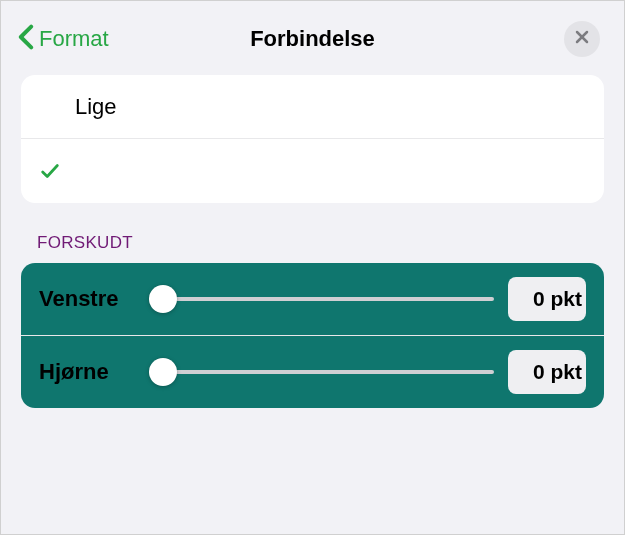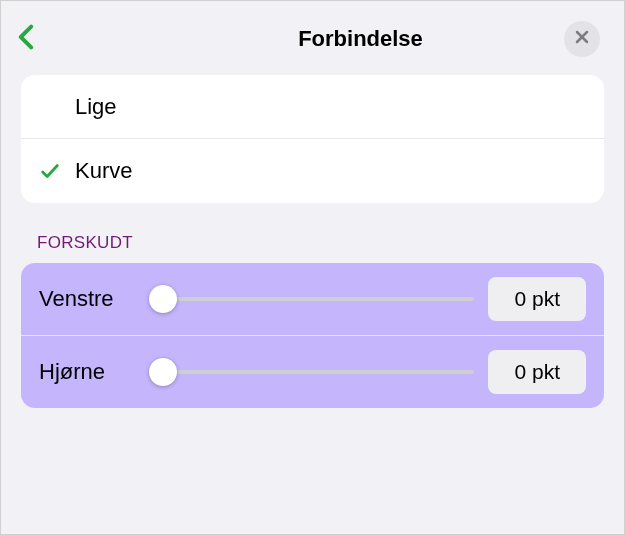--- a/index.html
+++ b/index.html
@@ -37,21 +37,20 @@
       color: #28a745;
       margin-left: 4px;
     }
     .title {
       position: absolute;
       left: 50%;
       transform: translateX(-50%);
       font-size: 22px;
       font-weight: 600;
       color: #000;
-      margin-left: 48px;
     }
     .close-button {
       margin-left: auto;
       width: 36px;
       height: 36px;
       border-radius: 50%;
       background: #e3e3e7;
       display: flex;
       align-items: center;
       justify-content: center;
@@ -95,23 +94,24 @@
       color: #000;
     }
     .section-header {
       font-size: 17px;
       color: #701a75;
       text-transform: uppercase;
       padding: 30px 8px 10px 16px;
       letter-spacing: 0.3px;
     }
     .slider-list {
-      background: #c4b5fd;
+      background: #0f766e;
       border-radius: 14px;
       overflow: hidden;
+      font-weight: bold;
     }
     .slider-row {
       display: flex;
       align-items: center;
       padding: 14px 18px;
       border-bottom: 1px solid #e8e8ea;
       gap: 14px;
       min-height: 66px;
     }
     .slider-row:last-child {
@@ -141,38 +141,39 @@
       left: 0;
       width: 28px;
       height: 28px;
       background: #fff;
       border-radius: 50%;
       box-shadow: 0 1px 4px rgba(0,0,0,0.25), 0 0 0 0.5px rgba(0,0,0,0.05);
     }
     .value-badge {
       background: #efeff2;
       border-radius: 8px;
-      padding: 10px 26px;
+      padding: 10px 4px;
       font-size: 21px;
       color: #000;
       min-width: 78px;
       text-align: right;
       cursor: pointer;
     }
   </style>
 </head>
 <body>
 
 <div class="header">
   <div class="back-button">
     <span>
       <svg viewBox="0 0 12 20" fill="none" stroke="#28a745" stroke-width="3" stroke-linecap="round" stroke-linejoin="round">
         <polyline points="10,2 2,10 10,18"></polyline>
       </svg>
     </span>
+    <span class="back-label">Format</span>
   </div>
   <div class="title">Forbindelse</div>
   <div class="close-button">
     <span>
       <svg viewBox="0 0 16 16" stroke="#7c7c80" stroke-width="2.5" stroke-linecap="round">
         <line x1="3" y1="3" x2="13" y2="13"></line>
         <line x1="13" y1="3" x2="3" y2="13"></line>
       </svg>
     </span>
   </div>
@@ -184,21 +185,20 @@
     <div class="list-item">
       <span class="check-slot"></span>
       <span class="list-label">Lige</span>
     </div>
     <div class="list-item">
       <span class="check-slot">
         <svg viewBox="0 0 24 24" fill="none" stroke="#28a745" stroke-width="3" stroke-linecap="round" stroke-linejoin="round">
           <polyline points="4,13 9,18 20,6"></polyline>
         </svg>
       </span>
-      <span class="list-label">Kurve</span>
     </div>
   </div>
 
   <div class="section-header">Forskudt</div>
 
   <div class="slider-list">
     <div class="slider-row">
       <div class="slider-label">Venstre</div>
       <div class="slider-track">
         <div class="track-bg"></div>

